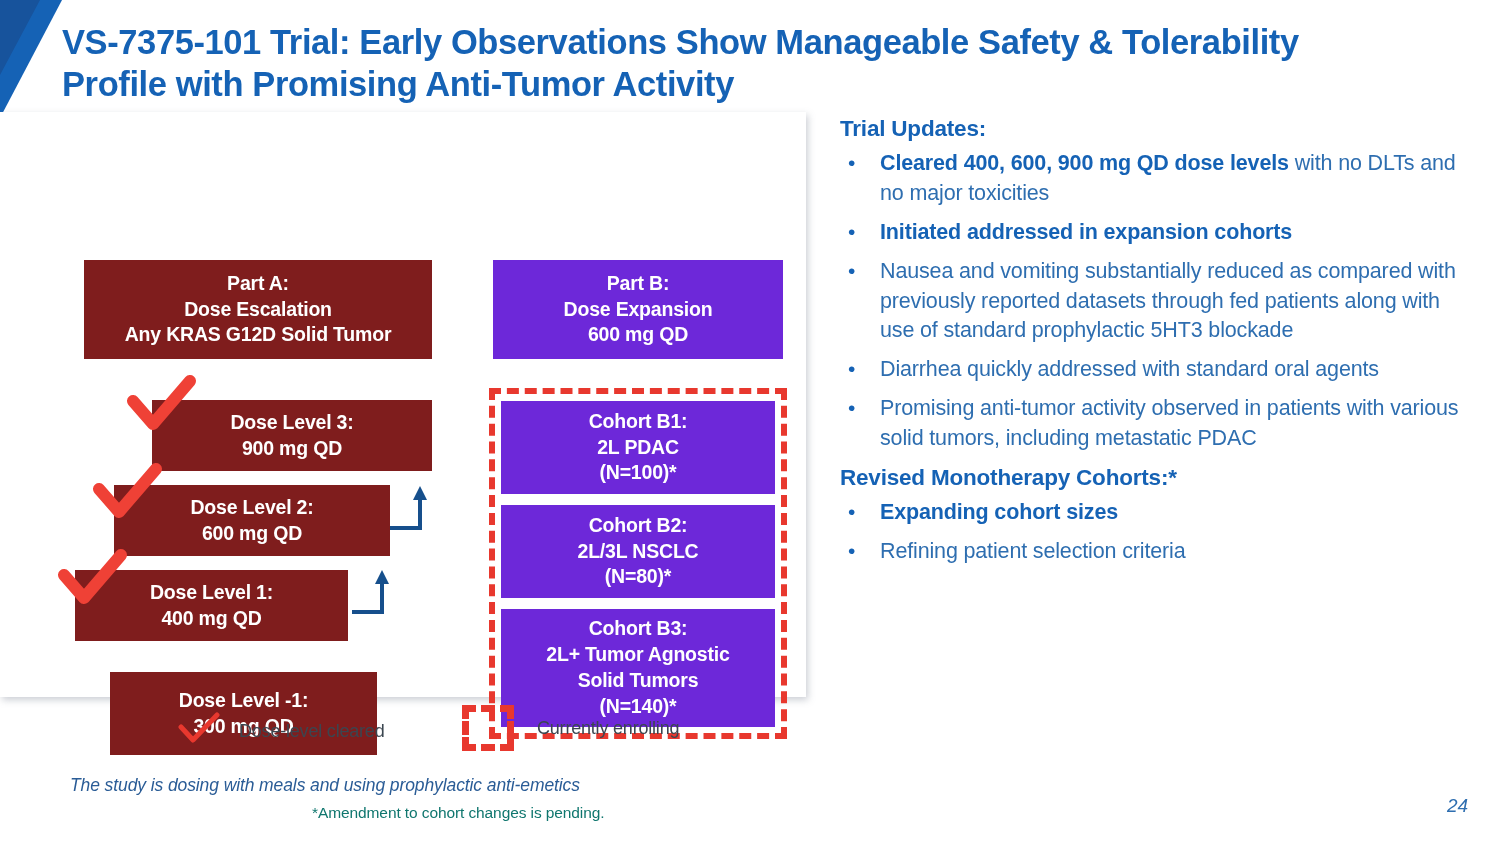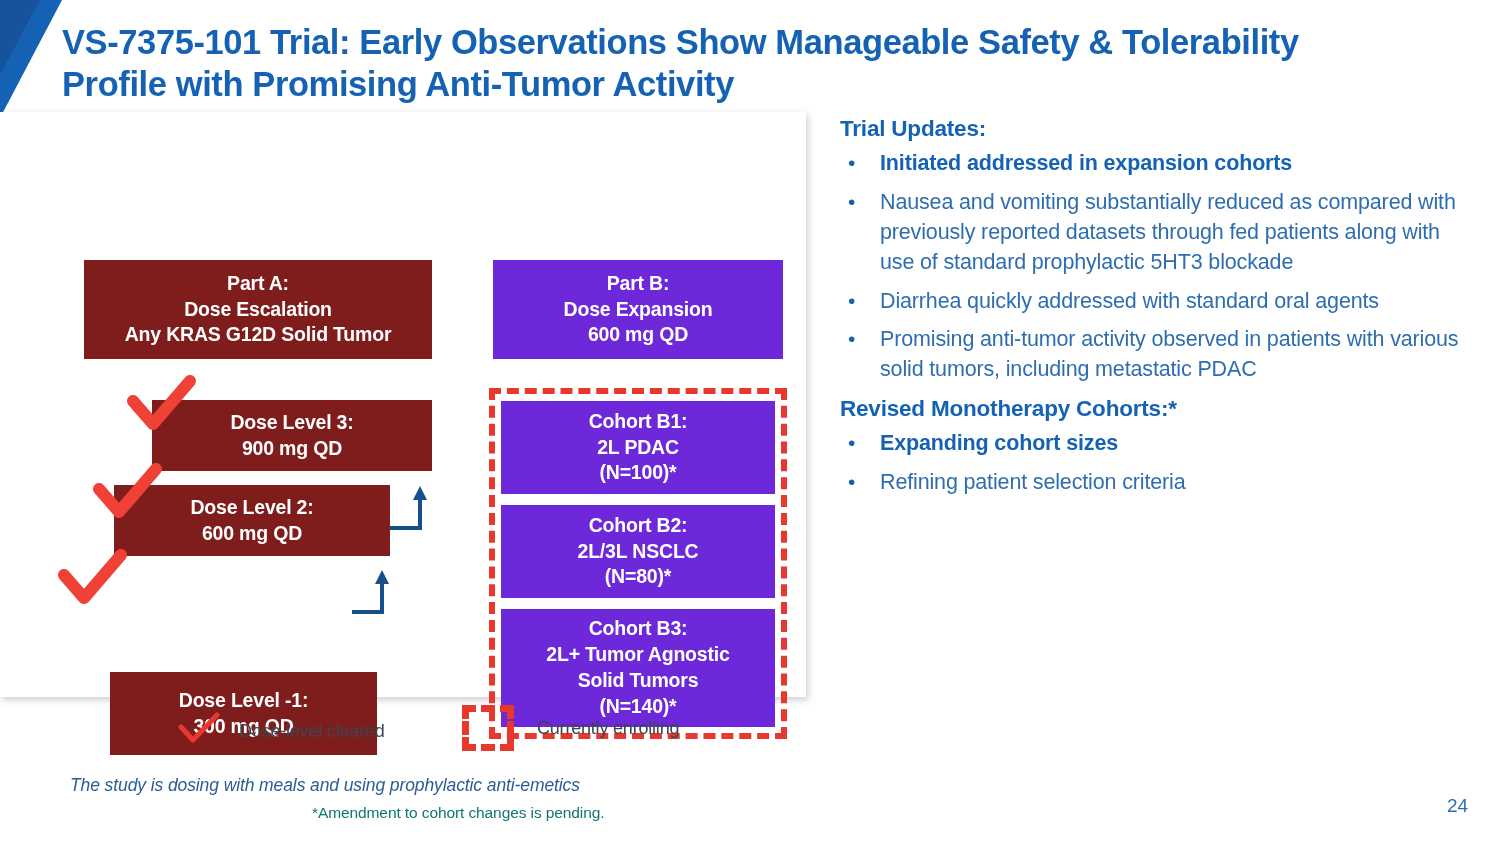--- a/index.html
+++ b/index.html
@@ -203,20 +203,21 @@
     color: #0f766e;
     letter-spacing: -0.1px;
     white-space: nowrap;
   }
   .page-number {
     position: absolute;
     left: 1447px;
     top: 795px;
     font-size: 19px;
     color: #2e6eb0;
+    font-style: italic;
   }
 </style>
 </head>
 <body>
 
 <div id="slide">
 
   <div class="corner-wedge">
     <svg width="120" height="140" viewBox="0 0 120 140">
       <polygon points="0,0 62,0 0,118" fill="#1562b5"></polygon>
@@ -238,20 +239,24 @@
     </div>
 
     <div class="box navy" id="dose-level-3">
       <span class="ln">Dose Level 3:</span>
       <span class="ln">900 mg QD</span>
     </div>
     <div class="box navy" id="dose-level-2">
       <span class="ln">Dose Level 2:</span>
       <span class="ln">600 mg QD</span>
     </div>
+    <div class="box navy" id="dose-level-1">
+      <span class="ln">Dose Level 1:</span>
+      <span class="ln">400 mg QD</span>
+    </div>
     <div class="box navy" id="dose-level-m1">
       <span class="ln">Dose Level -1:</span>
       <span class="ln">300 mg QD</span>
     </div>
 
     <div class="check-mark" id="check-dl3">
       <svg width="72" height="62" viewBox="0 0 72 62">
         <polyline points="7,27 27,50 64,7" fill="none" stroke="#ef4136" stroke-width="12" stroke-linecap="round" stroke-linejoin="round"></polyline>
       </svg>
     </div>
@@ -317,20 +322,21 @@
   </div>
 
   <div class="legend-item" id="legend-enrolling">
     <span class="legend-dashed-square"></span>
     <span class="legend-label">Currently enrolling</span>
   </div>
 
   <div class="right-col">
     <div class="section-heading">Trial Updates:</div>
     <ul class="bullet-list">
+      <li class="bullet-row"><b>Cleared 400, 600, 900 mg QD dose levels</b><span> with no DLTs and no major toxicities</span></li>
       <li class="bullet-row"><b>Initiated addressed in expansion cohorts</b><span></span></li>
       <li class="bullet-row"><b></b><span>Nausea and vomiting substantially reduced as compared with previously reported datasets through fed patients along with use of standard prophylactic 5HT3 blockade</span></li>
       <li class="bullet-row"><b></b><span>Diarrhea quickly addressed with standard oral agents</span></li>
       <li class="bullet-row"><b></b><span>Promising anti-tumor activity observed in patients with various solid tumors, including metastatic PDAC</span></li>
     </ul>
 
     <div class="section-heading" id="revised-heading">Revised Monotherapy Cohorts:*</div>
     <ul class="bullet-list">
       <li class="bullet-row"><b>Expanding cohort sizes</b><span></span></li>
       <li class="bullet-row"><b></b><span>Refining patient selection criteria</span></li>

